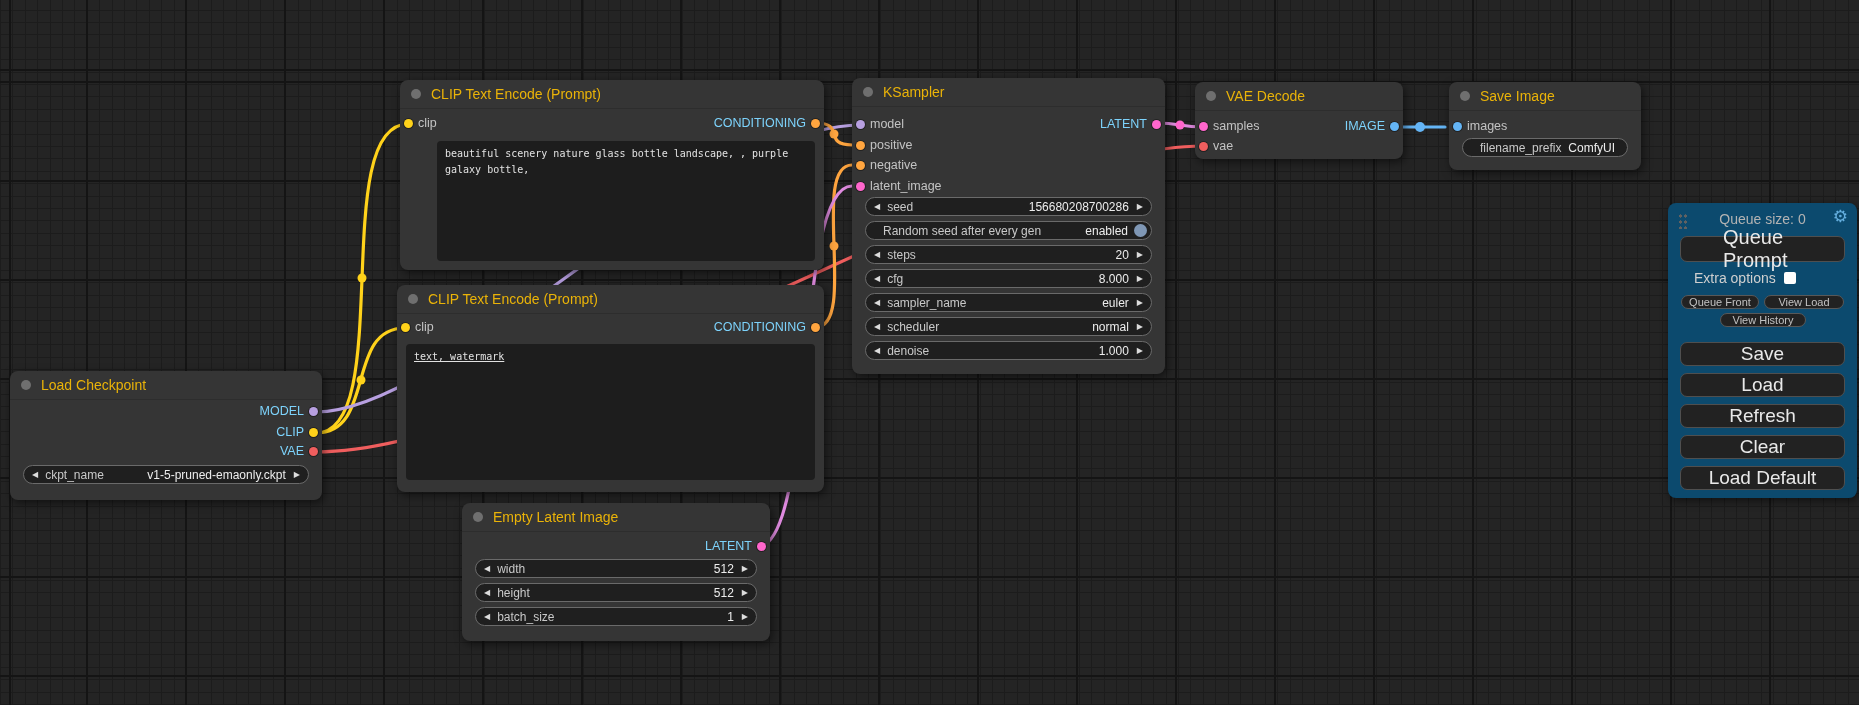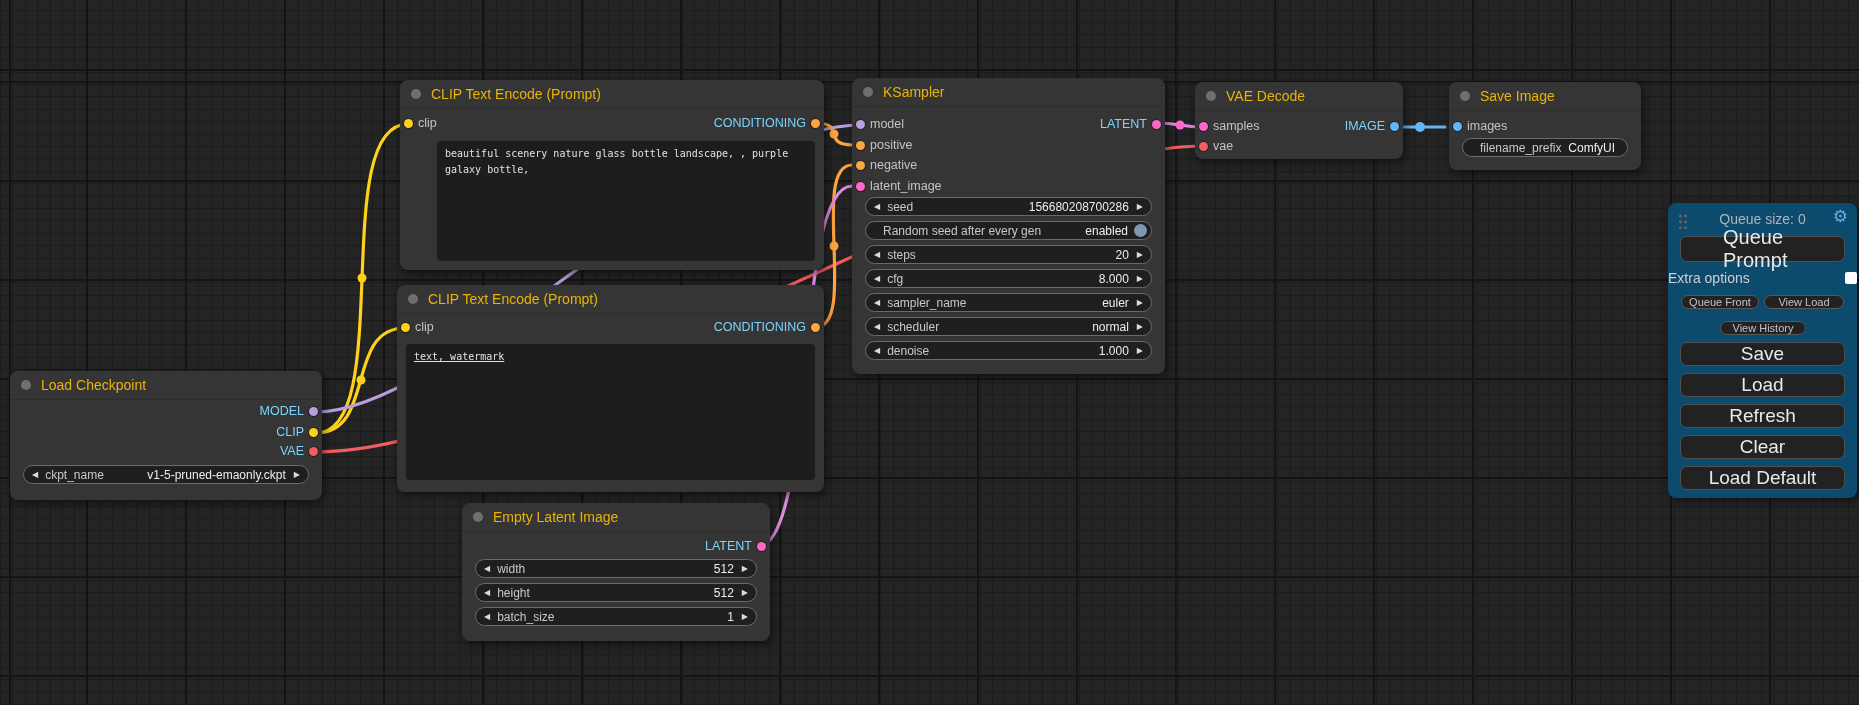--- a/index.html
+++ b/index.html
@@ -44,21 +44,21 @@
           background:#0c4a6e;border-radius:8px;box-shadow:2px 3px 10px rgba(0,0,0,.55);}
   .handle{position:absolute;left:10px;top:10px;width:10px;height:16px;
           background-image:radial-gradient(#616161 1.2px,transparent 1.5px);
           background-size:5px 6px;}
   .qsize{position:absolute;left:0;right:0;top:8px;text-align:center;font-size:14px;color:#b3b3b3;}
   .gear{position:absolute;right:9px;top:5px;font-size:17px;color:#64aede;line-height:1;}
   .btn{position:absolute;left:12px;right:12px;background:#222;border:1px solid #4f4f4f;
        border-radius:7px;color:#e9e9e9;display:flex;align-items:center;justify-content:center;
        box-sizing:border-box;font-size:19px;}
   .btn.small{font-size:11px;color:#c2c2c2;border-radius:9px;border-color:#585858;}
-  .extra{position:absolute;left:0;right:0;top:67px;height:16px;display:flex;align-items:center;justify-content:space-between;font-size:14px;color:#cfcfcf;}
+  .extra{position:absolute;left:0;right:0;top:67px;height:16px;display:flex;align-items:center;justify-content:flex-start;font-size:14px;color:#cfcfcf;padding-left:26px;}
   .cbox{width:12px;height:12px;background:#fff;border-radius:2px;margin-left:8px;}
 </style>
 </head>
 <body>
 
 <svg id="wires" width="1859" height="705">
   <path d="M316,433 C396,433 328,124 408,124" stroke="#ffd21a"></path>
   <path d="M316,433 C376,433 345,328 405,328" stroke="#ffd21a"></path>
   <path d="M316,412 C450,412 700,125 860,125" stroke="#b79fe0"></path>
   <path d="M316,452 C540,452 980,146 1203,146" stroke="#f05e5e"></path>
@@ -259,19 +259,19 @@
   <span class="handle"></span>
   <span class="qsize">Queue size: 0</span>
   <span class="gear">⚙</span>
   <div class="btn" style="top:33px;height:26px;font-size:20px;padding-left:42px;">Queue Prompt</div>
   <div class="extra">
     <span>Extra options</span>
     <span class="cbox"></span>
   </div>
   <div class="btn small" style="left:13px;right:auto;width:78px;top:92px;height:14px;">Queue Front</div>
   <div class="btn small" style="left:96px;right:13px;top:92px;height:14px;">View Load</div>
-  <div class="btn small" style="left:52px;right:auto;width:86px;top:110px;height:14px;margin-top:8px;">View History</div>
+  <div class="btn small" style="left:52px;right:auto;width:86px;top:110px;height:14px;">View History</div>
   <div class="btn" style="top:139px;height:24px;">Save</div>
   <div class="btn" style="top:170px;height:24px;">Load</div>
   <div class="btn" style="top:201px;height:24px;">Refresh</div>
   <div class="btn" style="top:232px;height:24px;">Clear</div>
   <div class="btn" style="top:263px;height:24px;">Load Default</div>
 </div>
 
 </body></html>

